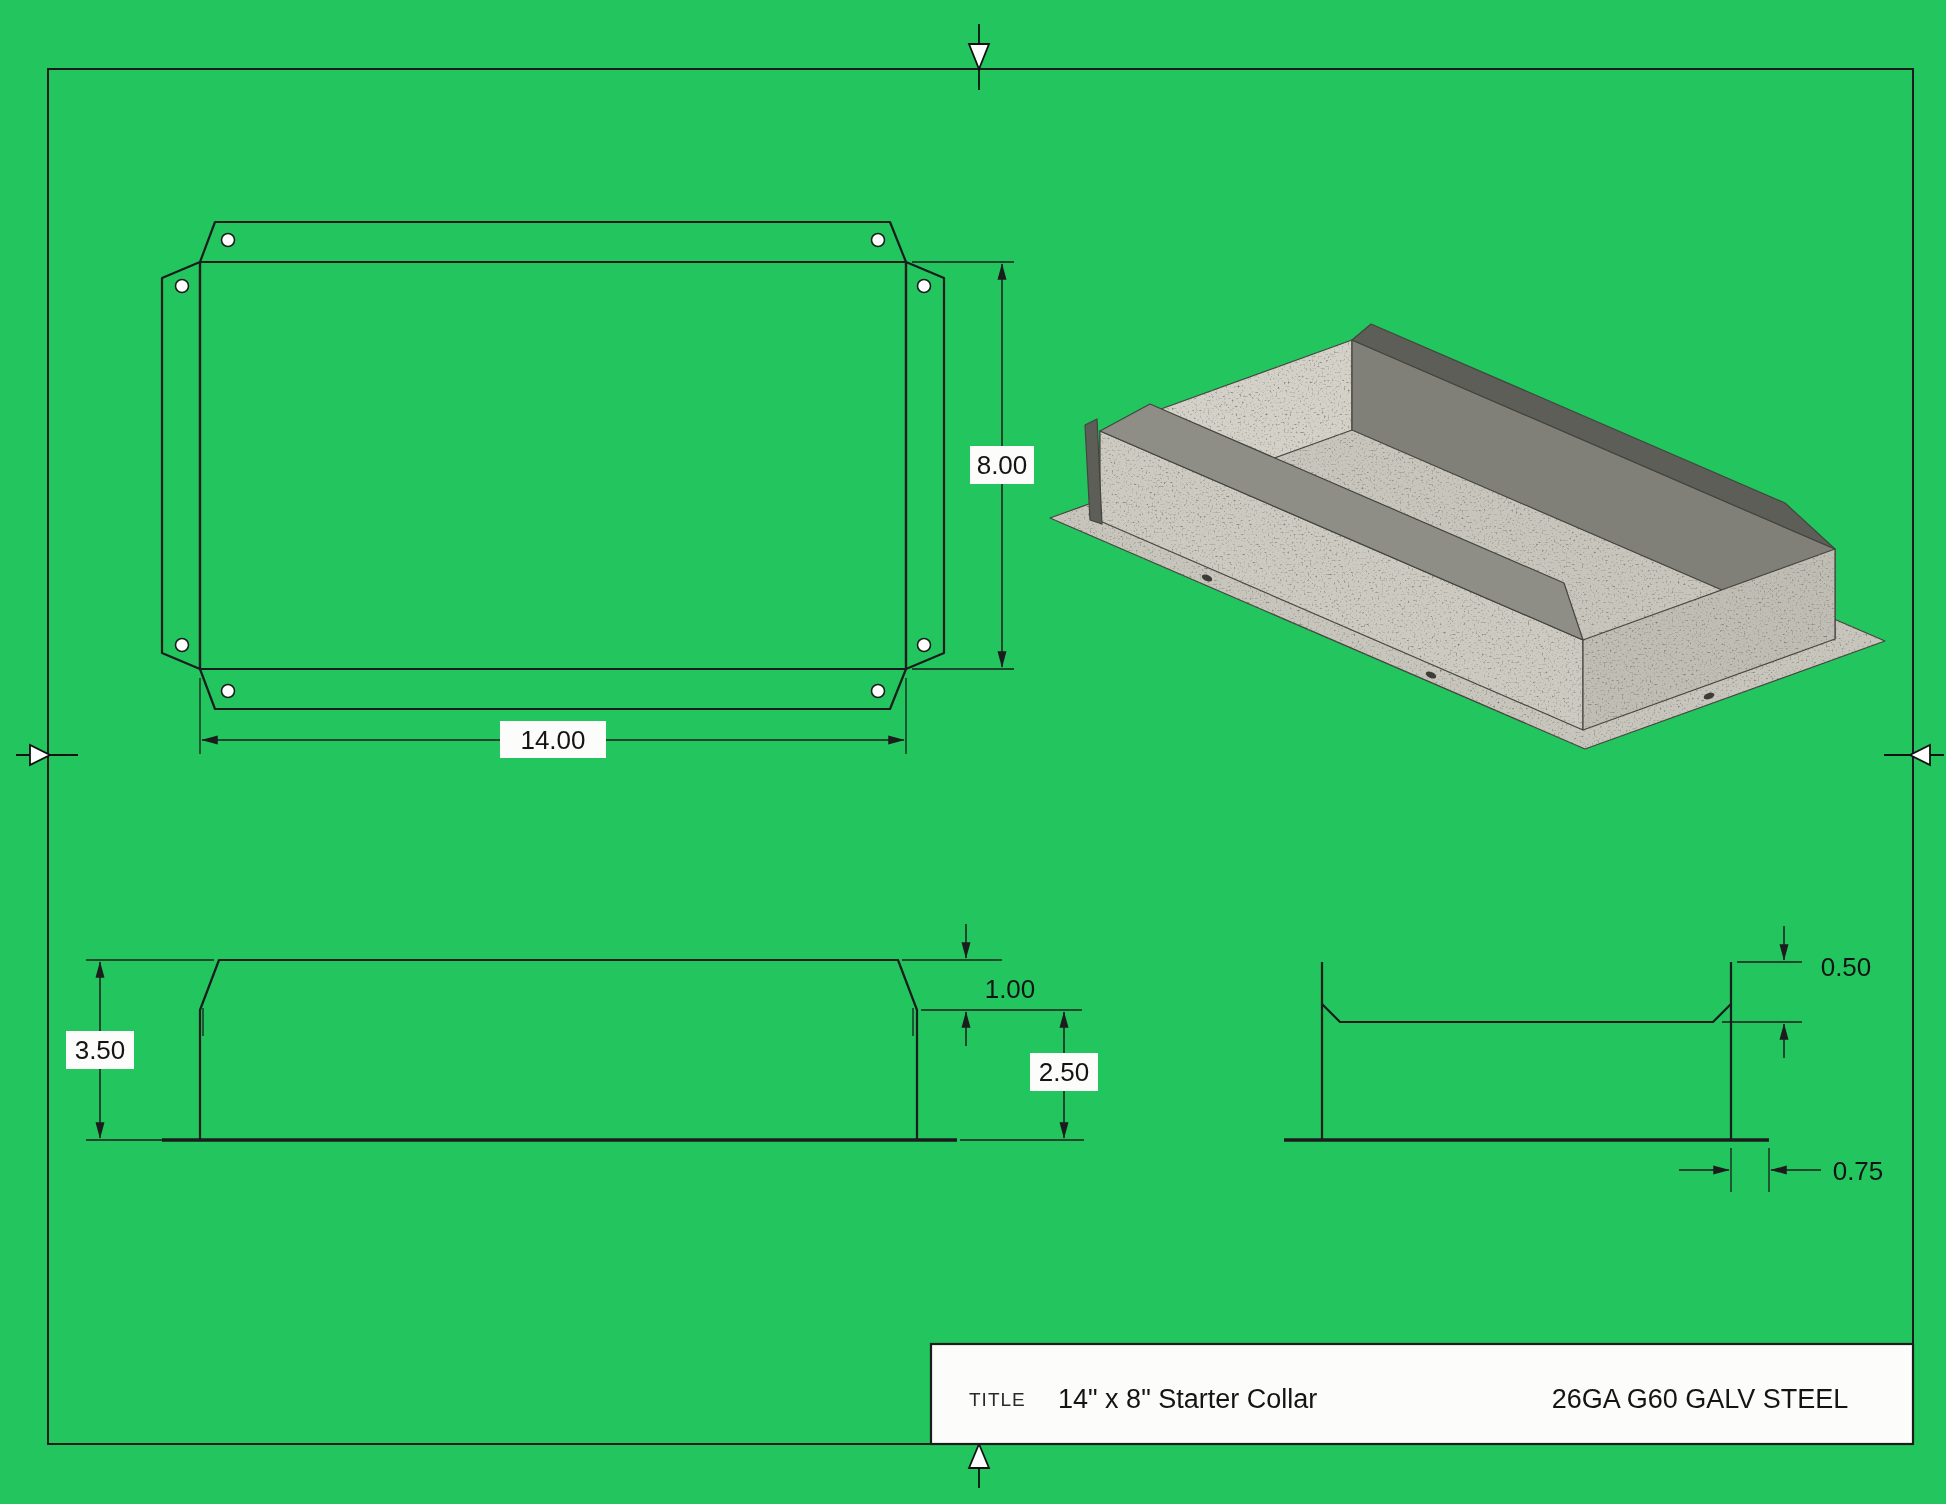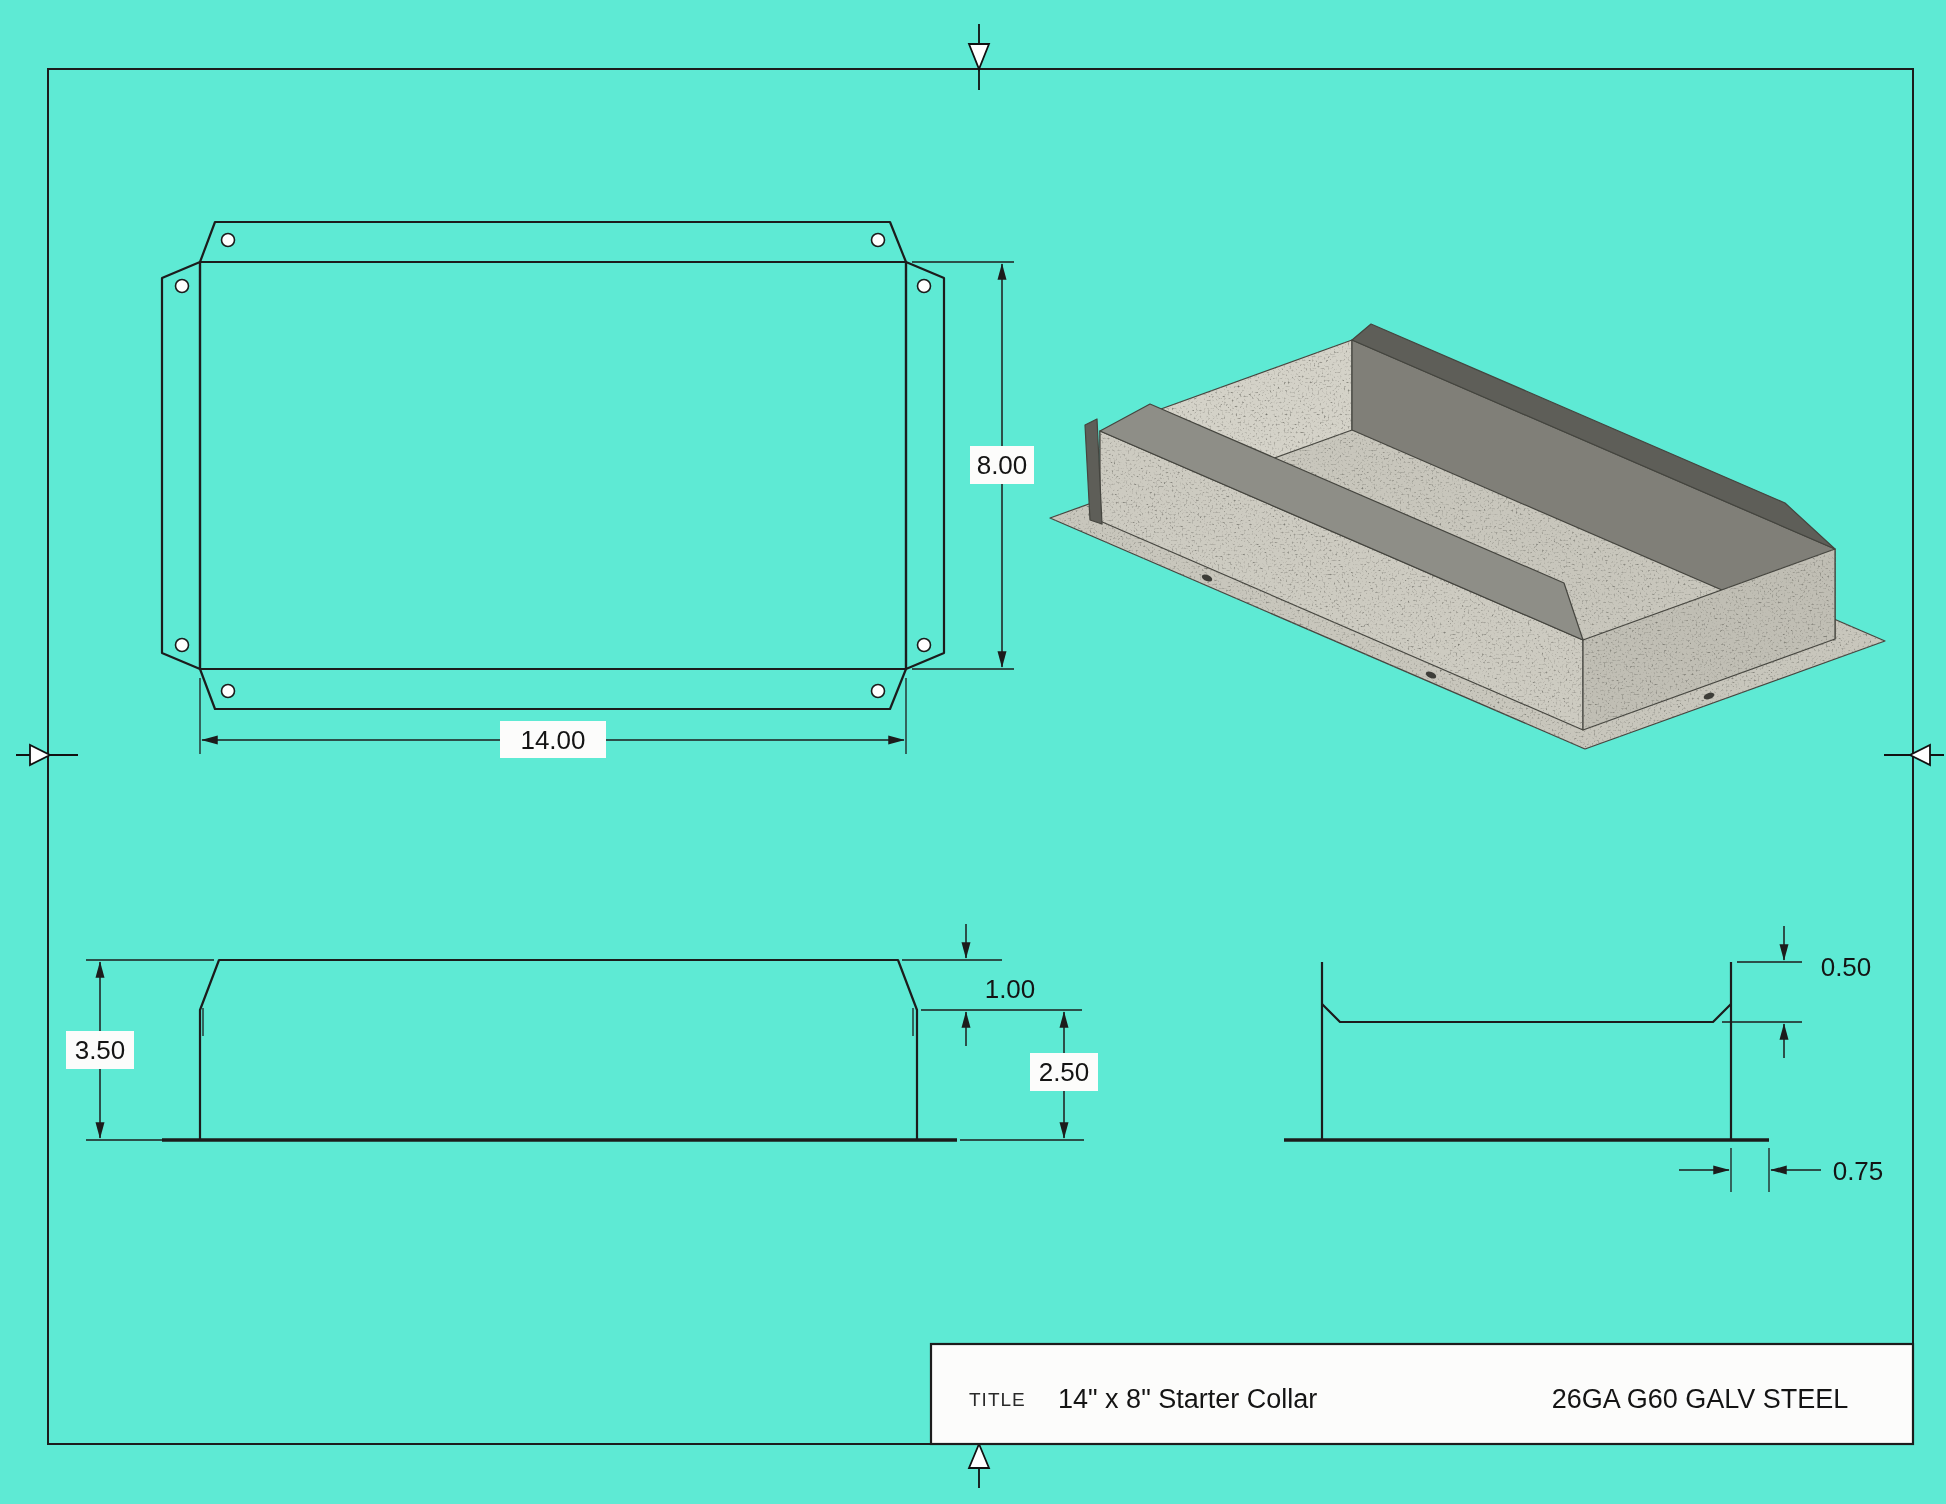--- a/index.html
+++ b/index.html
@@ -1,16 +1,16 @@
 <!DOCTYPE html>
 <html><head>
 <meta charset="utf-8">
 <style>
   html,body{margin:0;padding:0;background:#fcfcfb;}
-  .page{position:relative;width:1946px;height:1504px;background:#5eead4;overflow:hidden;}
+  .page{position:relative;width:1946px;height:1504px;background:#22c55e;overflow:hidden;}
   svg{display:block;}
   text{font-family:"Liberation Sans", sans-serif;fill:#141414;}
   .dim{font-size:26px;}
   .tb-label{font-size:19px;letter-spacing:1px;fill:#2a2a2a;}
   .tb-title{font-size:27px;}
   .tb-mat{font-size:27px;}
   .ol{fill:none;stroke:#1c1c1c;stroke-width:2.2;stroke-linejoin:round;}
   .thick{stroke:#1c1c1c;stroke-width:3.5;}
   .ext{stroke:#1c1c1c;stroke-width:1.3;}
   .dimln{stroke:#1c1c1c;stroke-width:1.5;}

